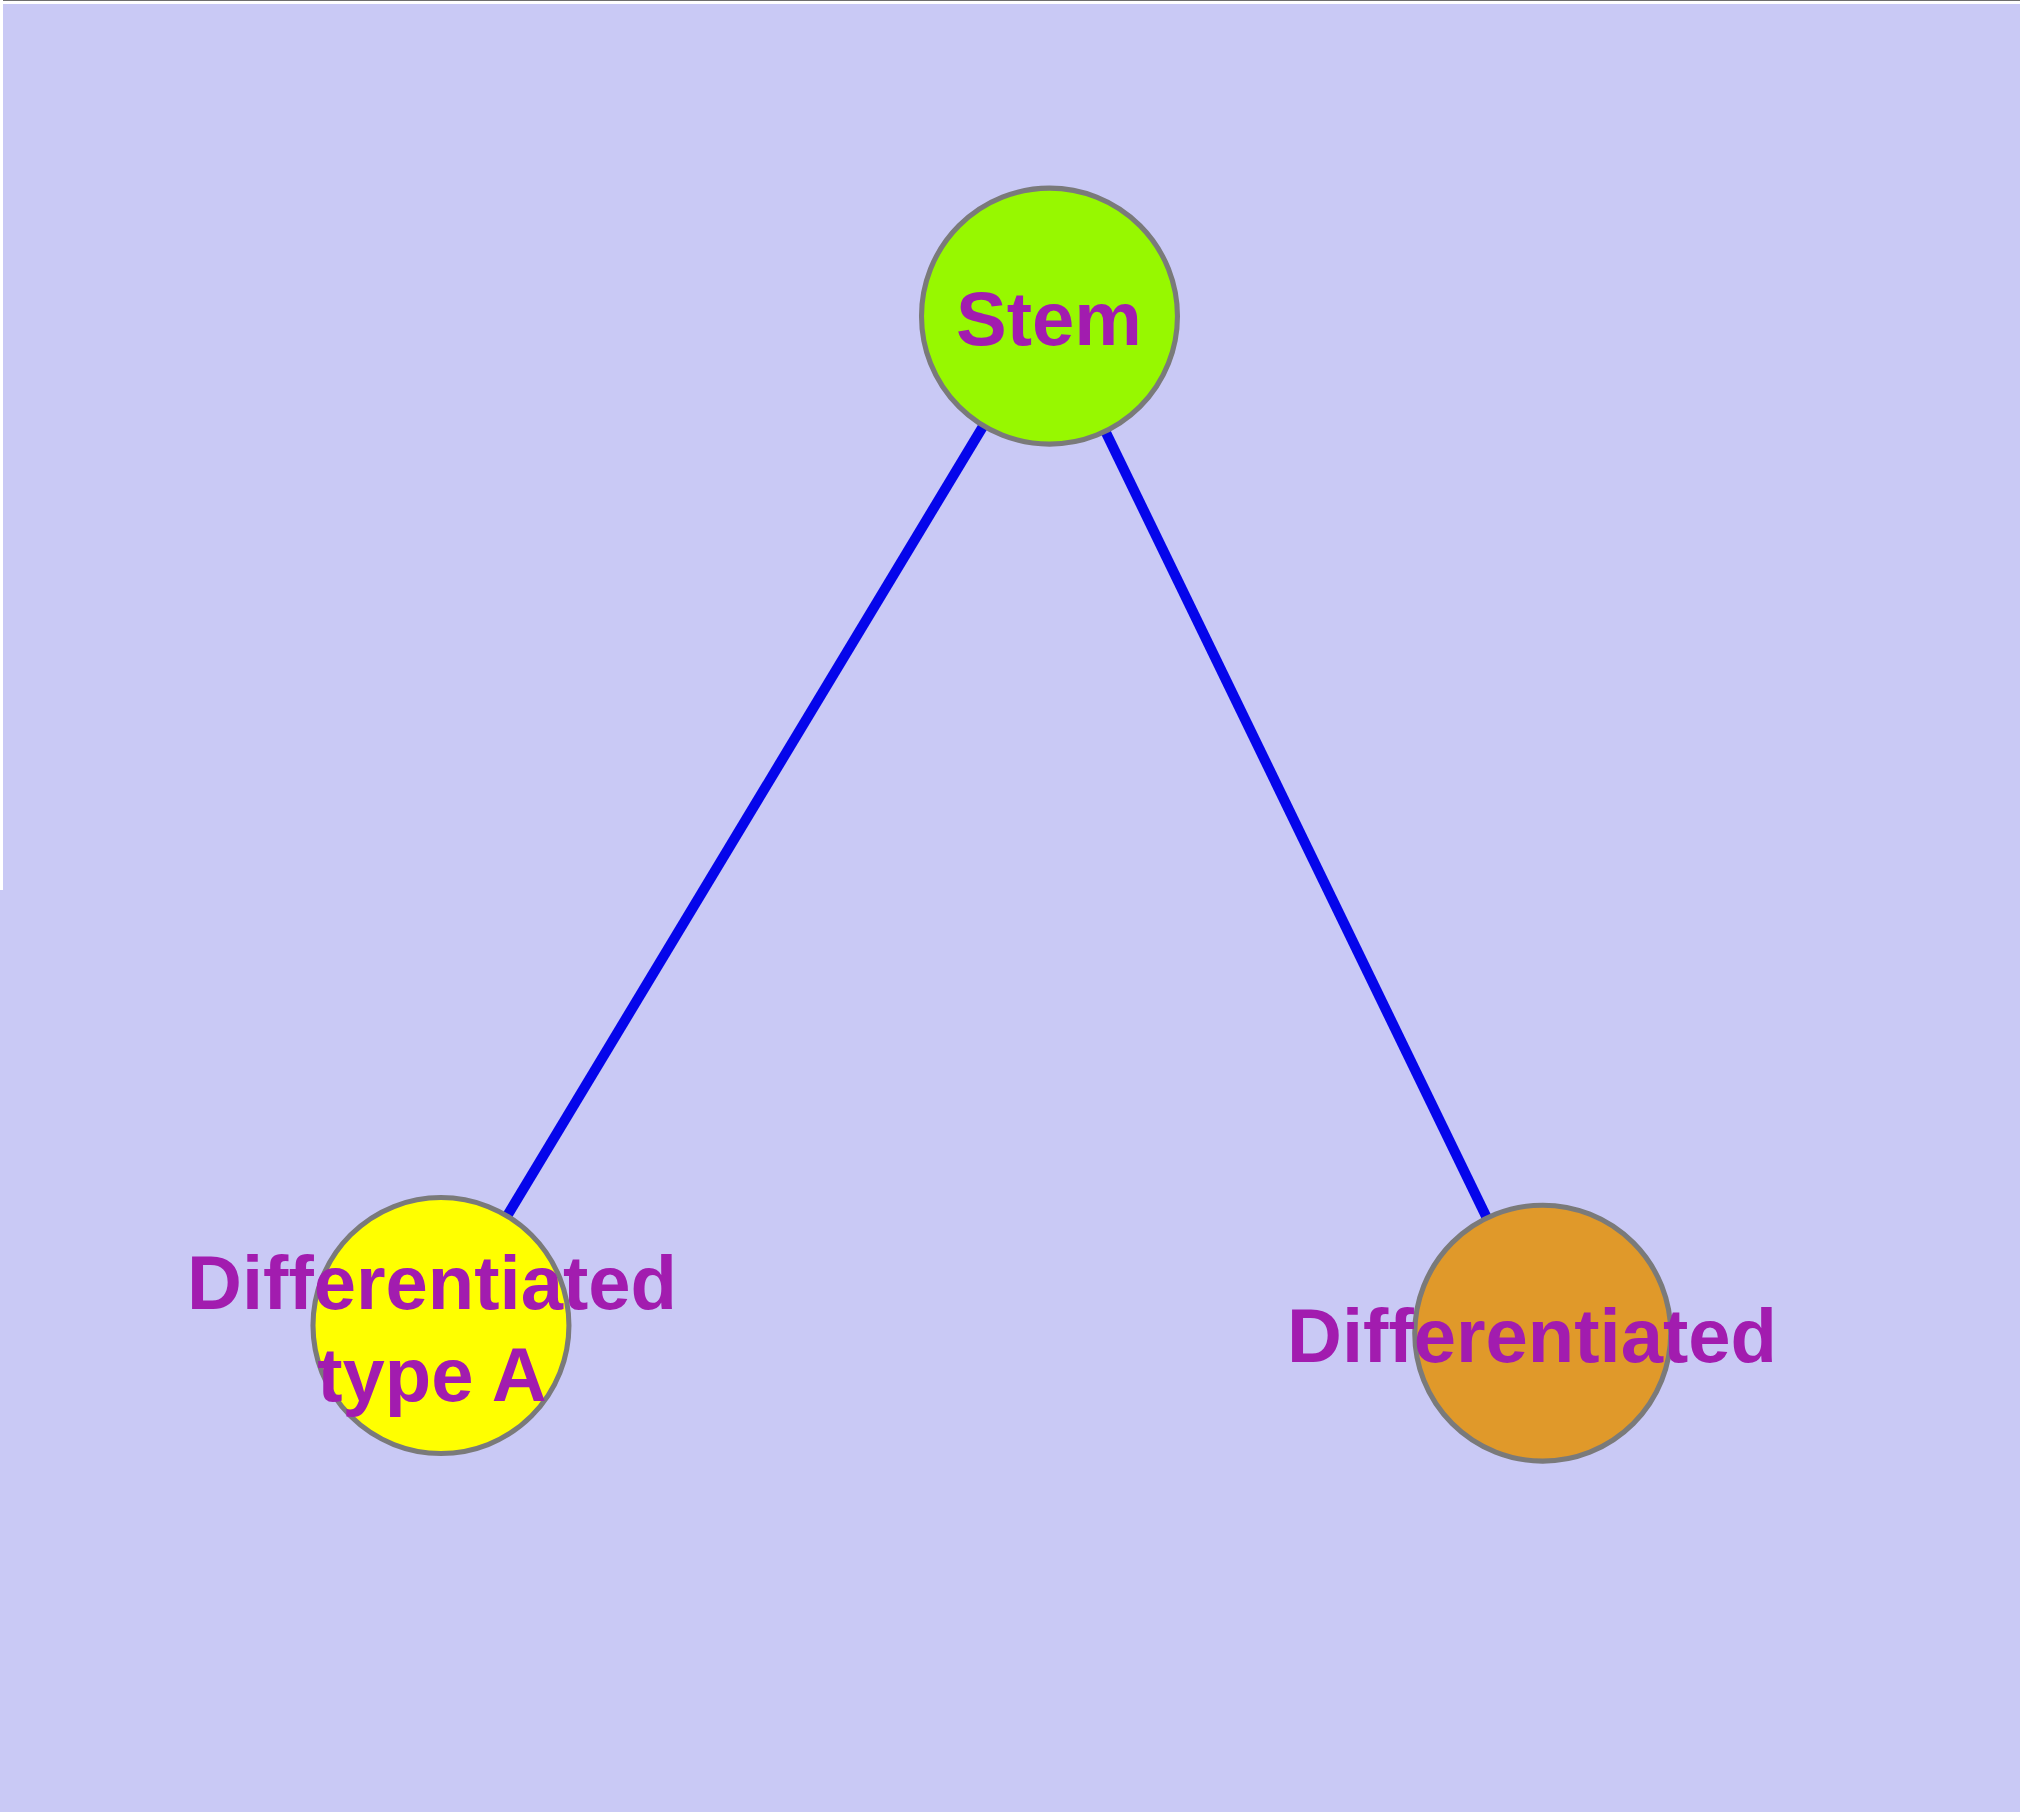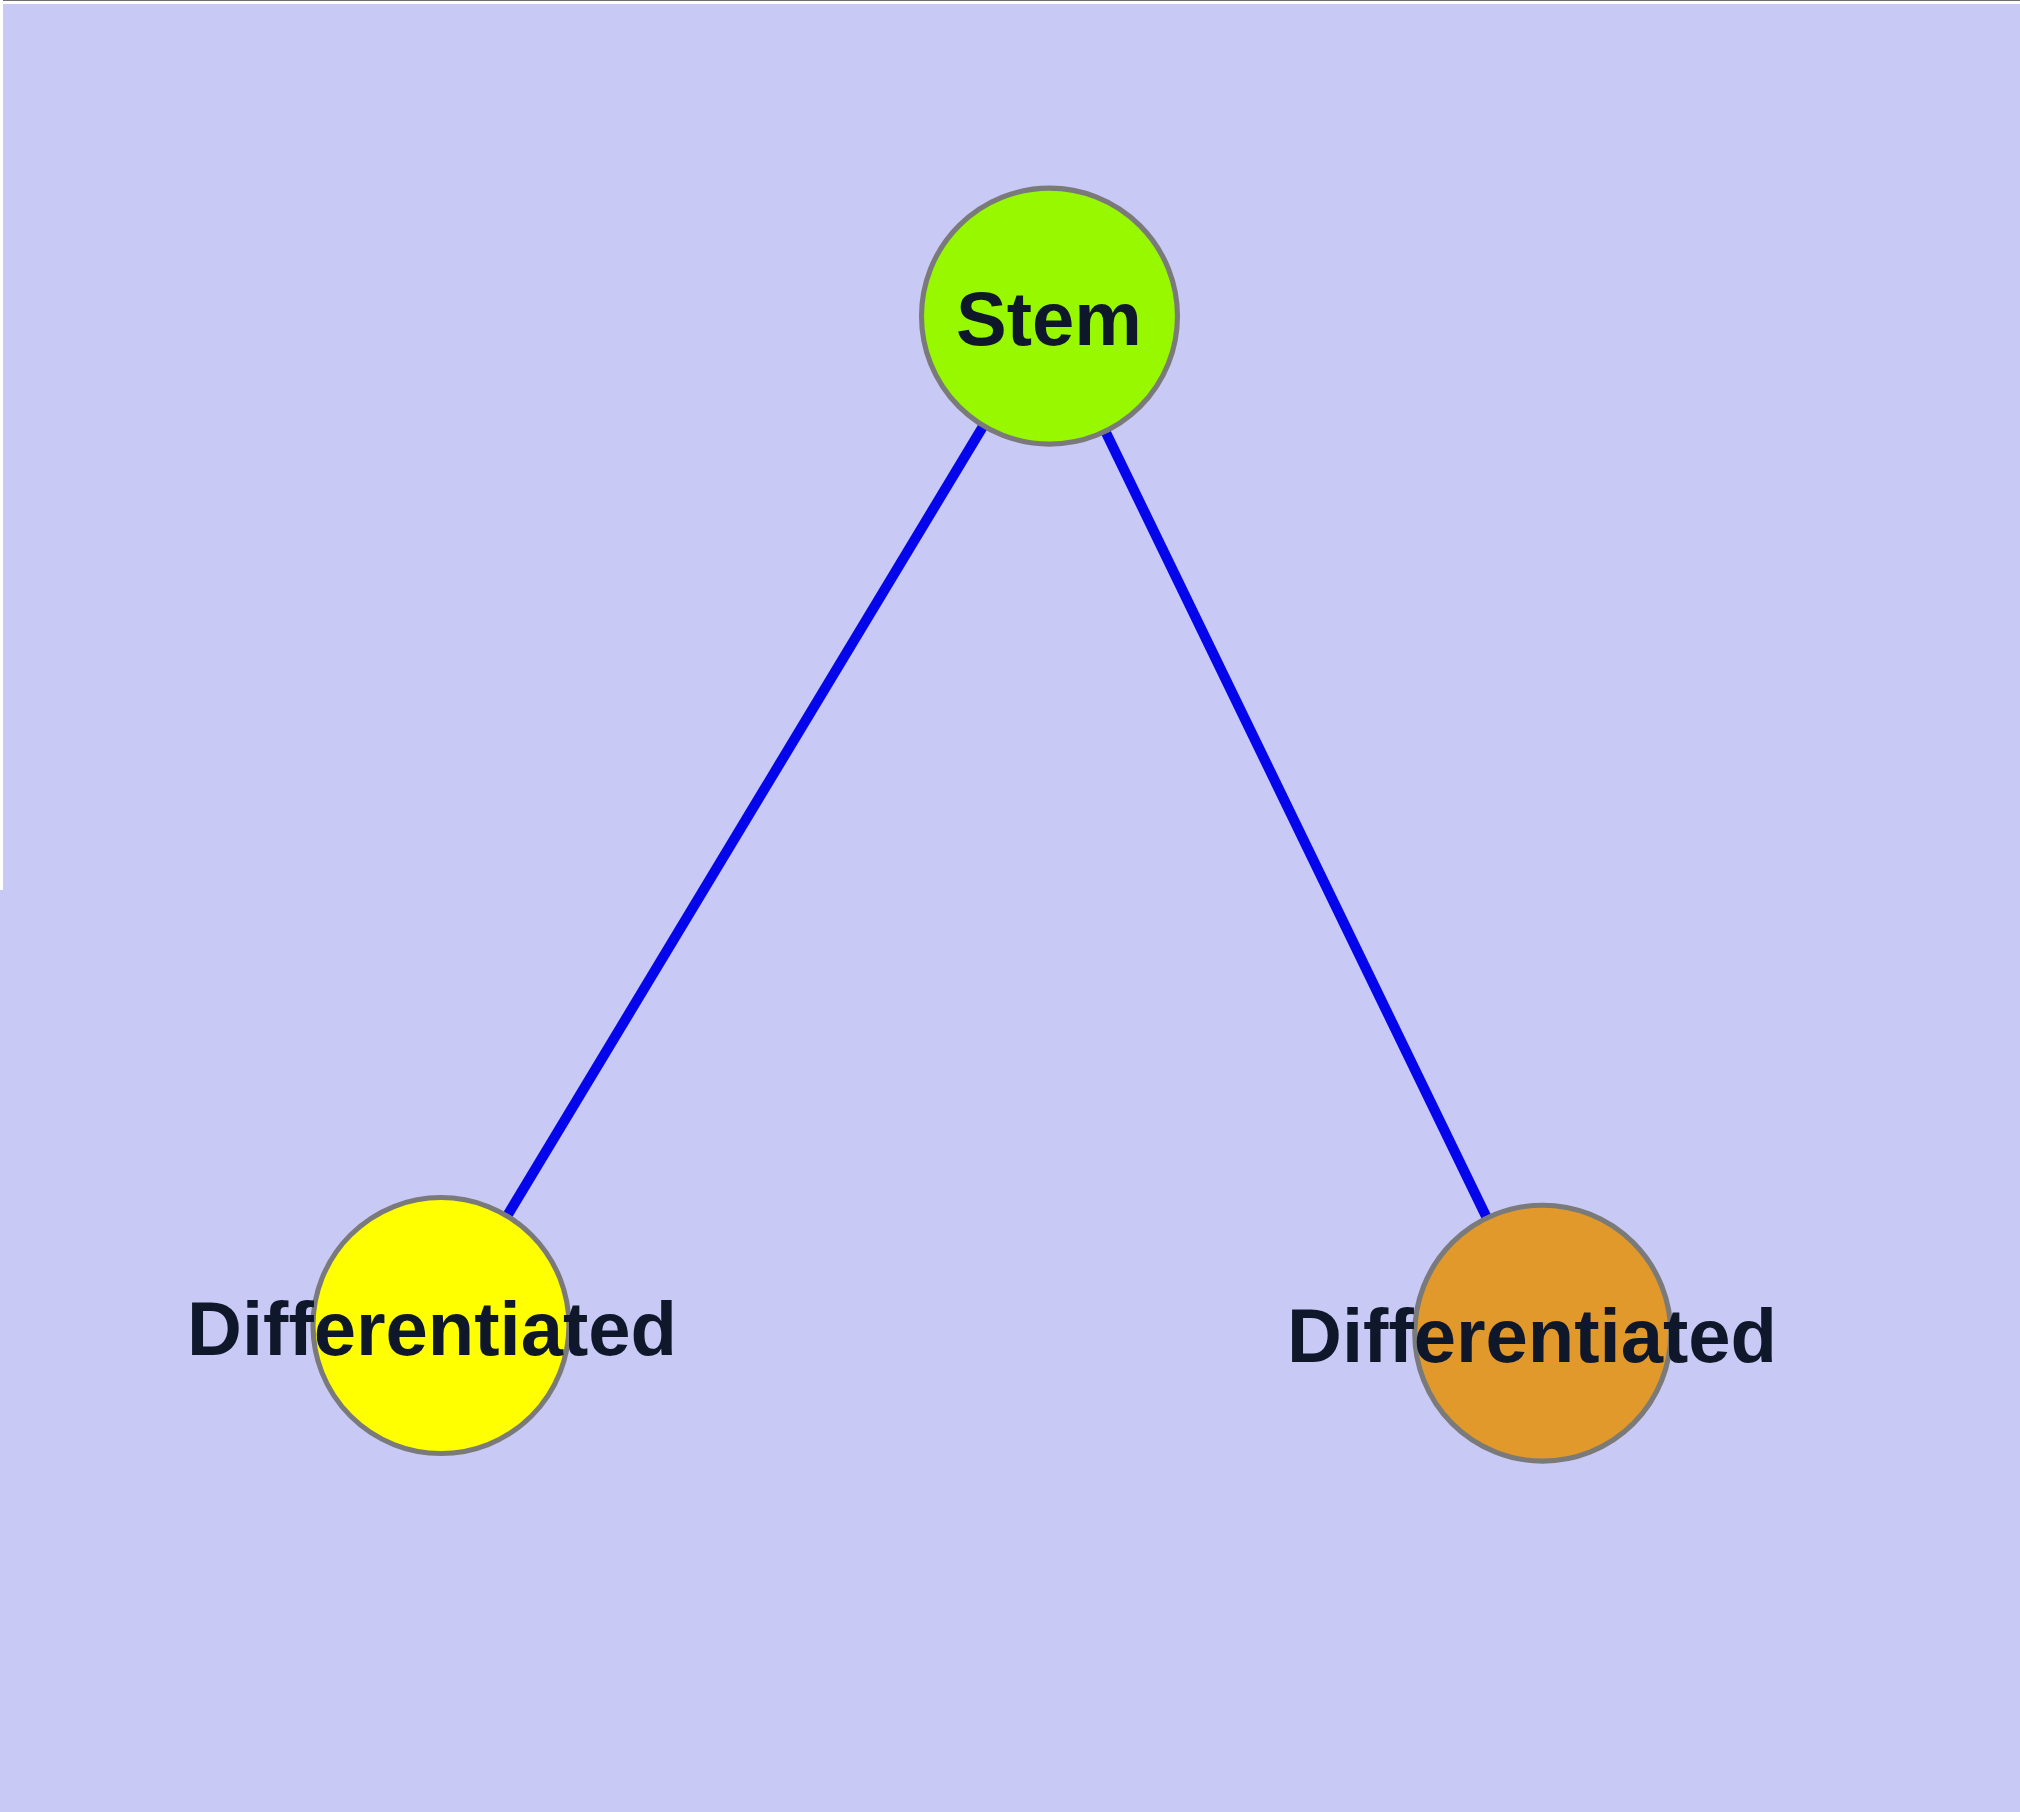--- a/index.html
+++ b/index.html
@@ -44,21 +44,21 @@
     stroke-width: 12;
     fill: none;
   }
   .node-circle {
     stroke: #7A7A7A;
     stroke-width: 6;
   }
   .node-label {
     position: absolute;
     transform: translate(-50%, -50%);
-    color: #0f172a;
+    color: #a21caf;
     font-weight: 700;
     font-size: 76px;
     line-height: 92px;
     text-align: center;
     white-space: nowrap;
     z-index: 3;
   }
   .node-label .label-line { display: block; }
   .label-stem   { left: 1049px; top: 319px; }
   .label-type-a { left: 432px;  top: 1329px; }
@@ -81,20 +81,21 @@
     <circle class="node-circle" cx="520" cy="1564" r="151" fill="#FFFF00"></circle>
     <circle class="node-circle" cx="1820" cy="1573" r="151" fill="#E0992A"></circle>
   </svg>
 
   <div class="node-label label-stem">
     <span class="label-line">Stem</span>
   </div>
 
   <div class="node-label label-type-a">
     <span class="label-line">Differentiated</span>
+    <span class="label-line">type A</span>
   </div>
 
   <div class="node-label label-type-b">
     <span class="label-line">Differentiated</span>
   </div>
 
 </div>
 
 
 </body></html>

